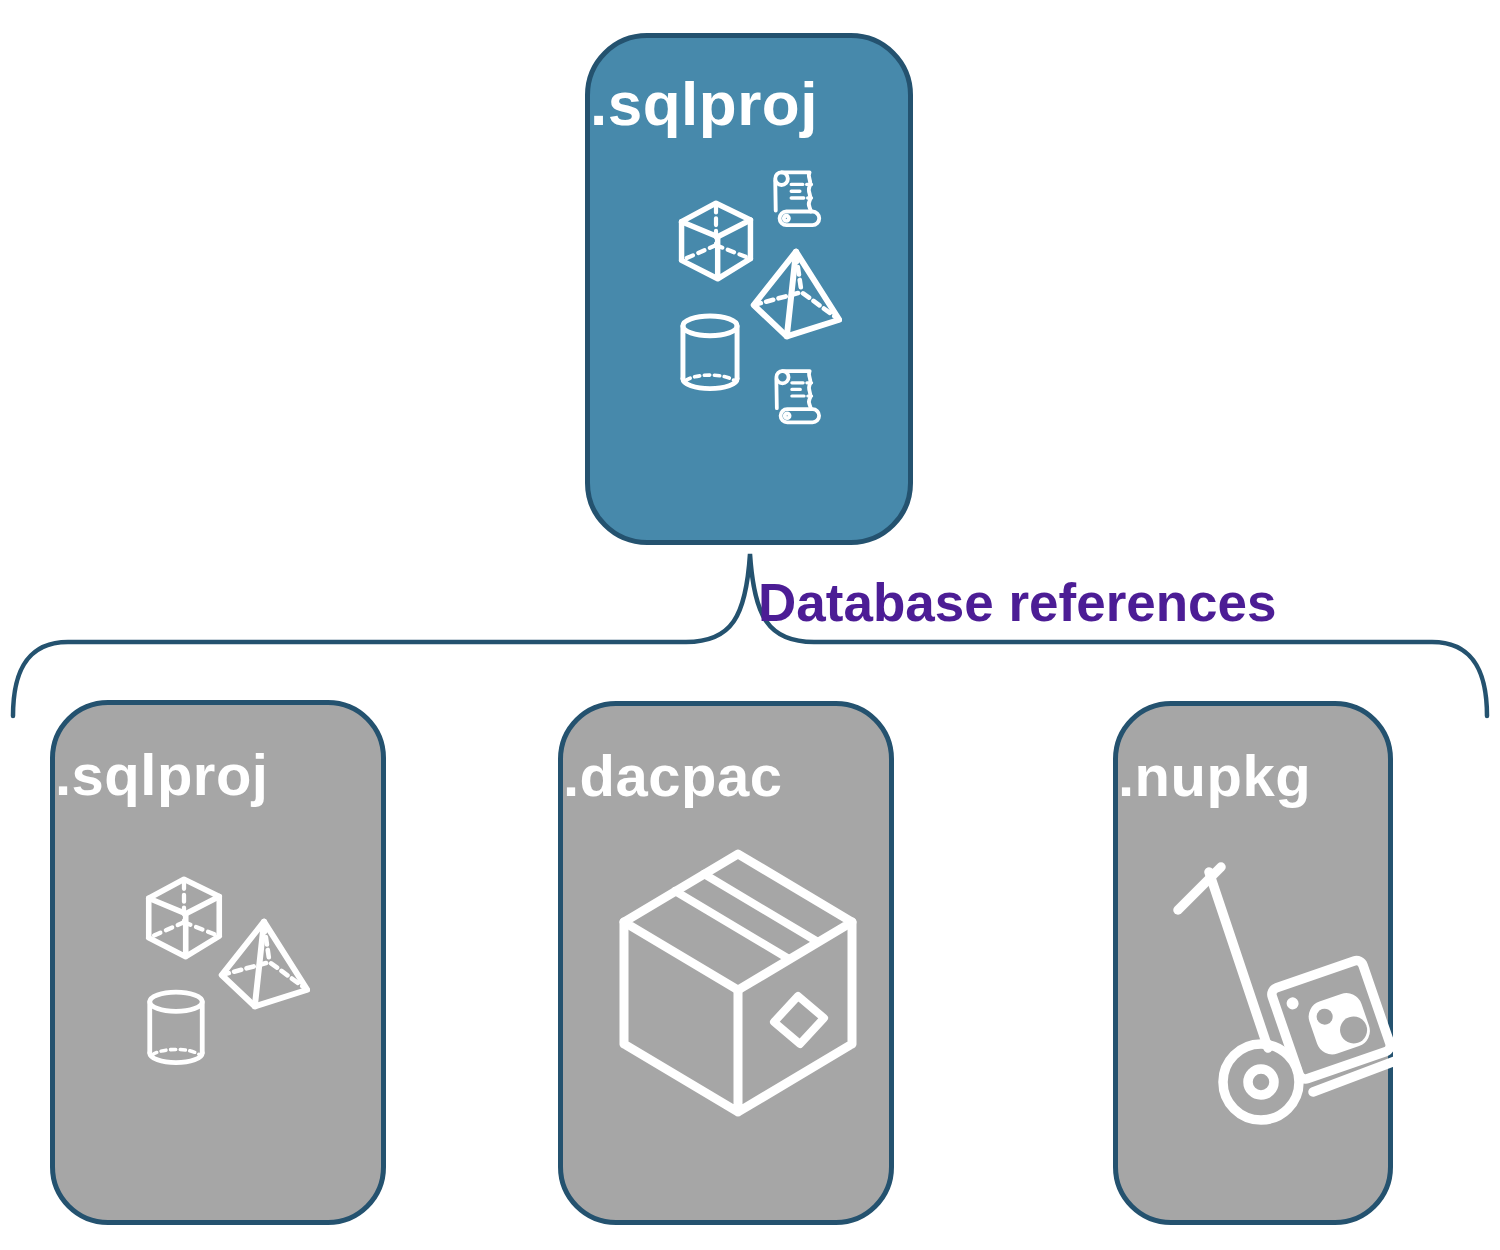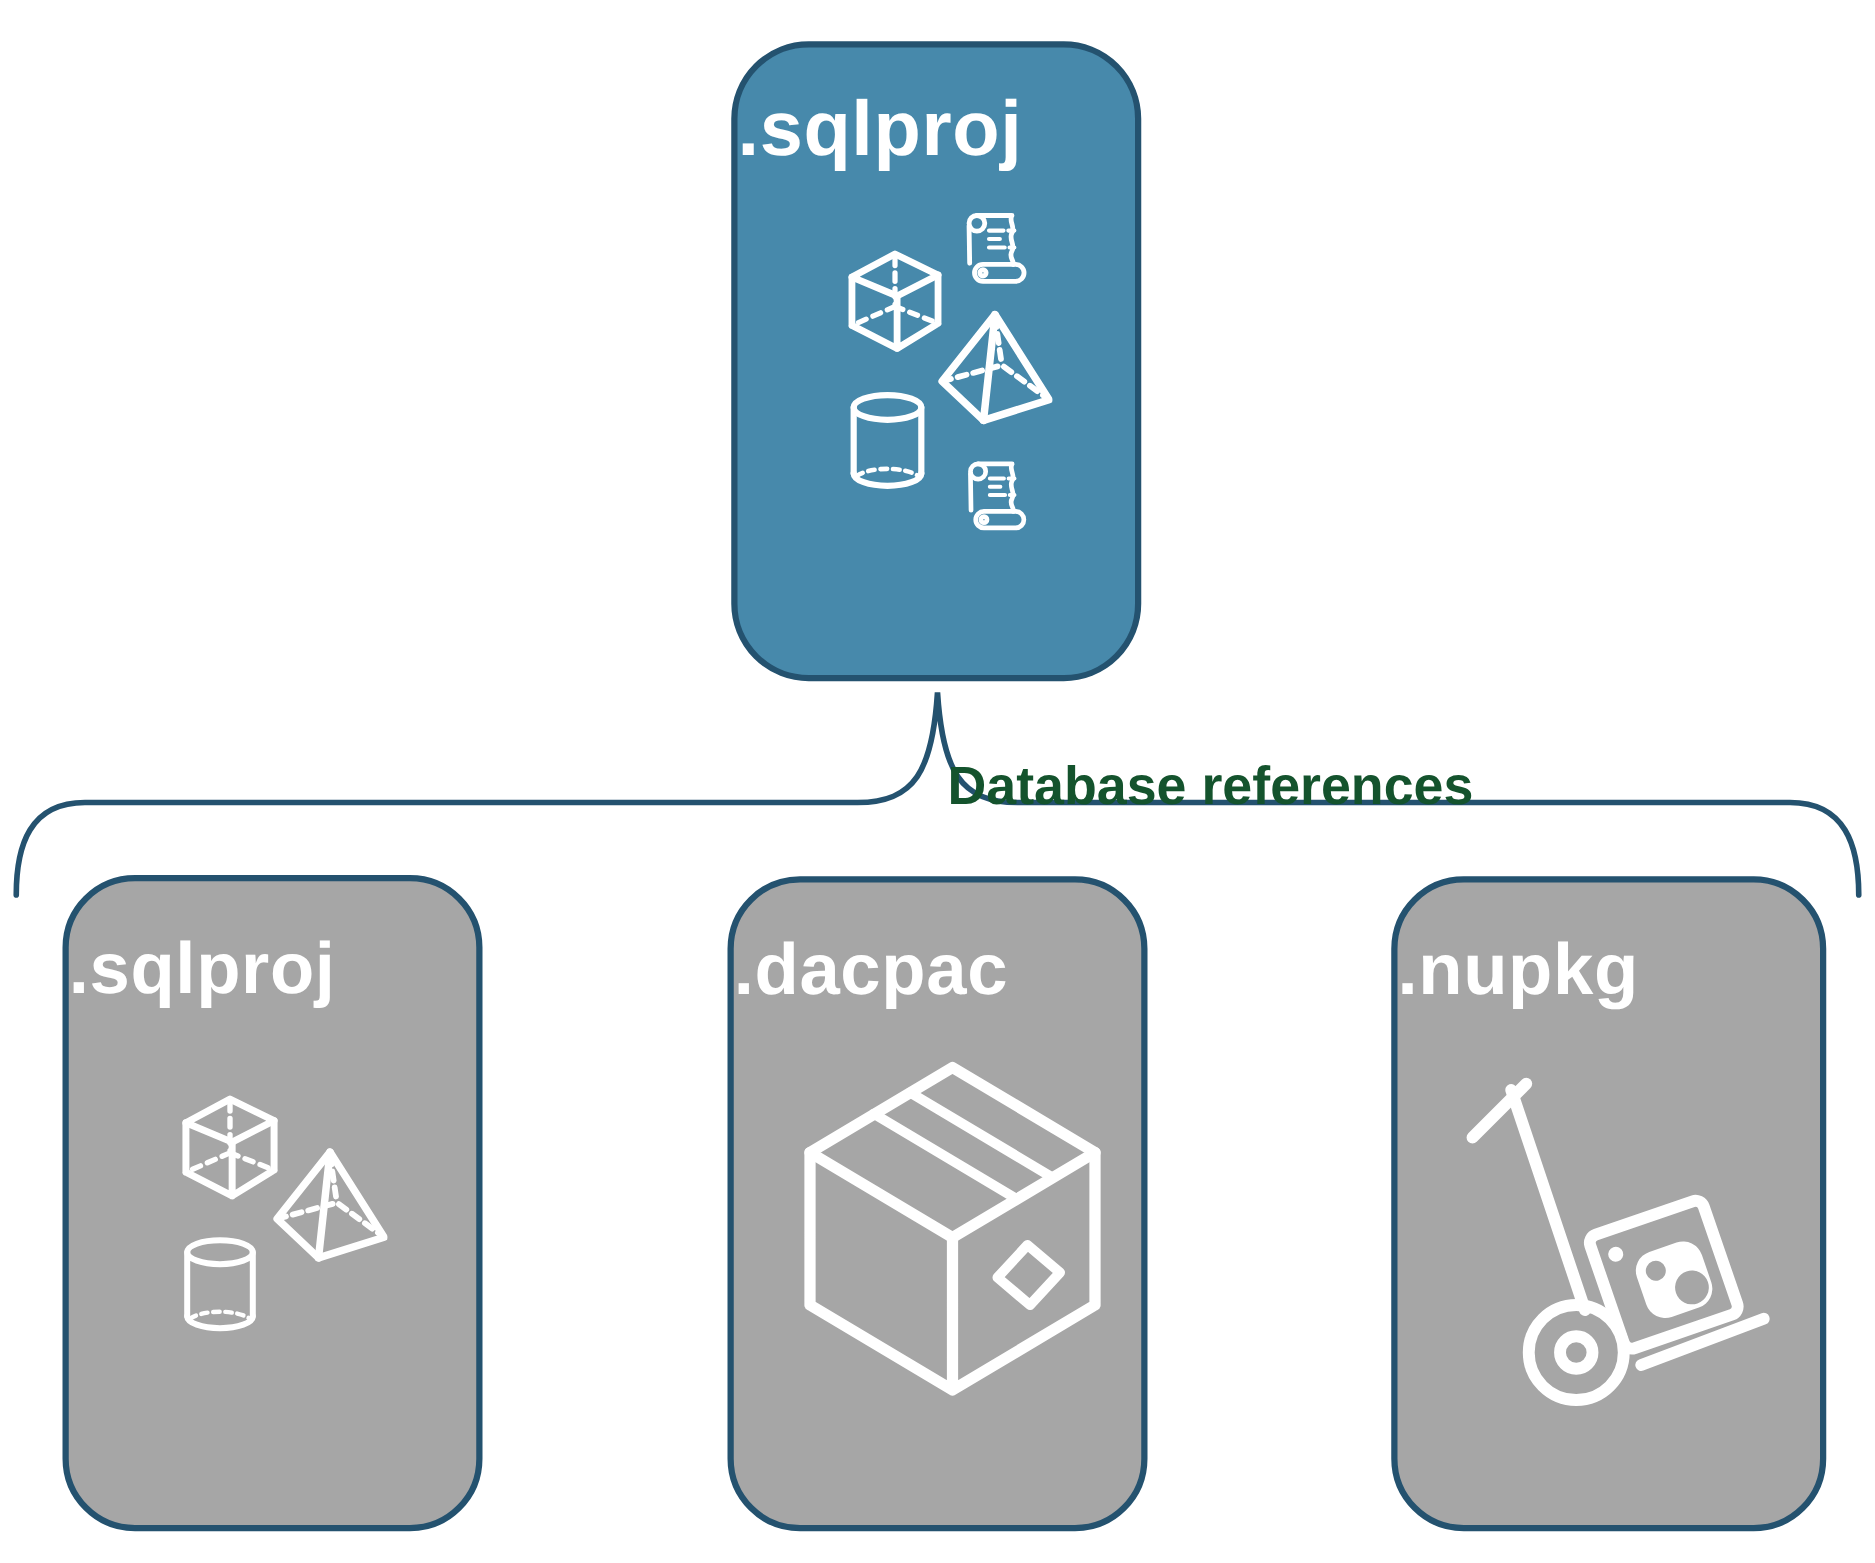--- a/index.html
+++ b/index.html
@@ -16,23 +16,22 @@
   .card-title {
     text-align:left; color:#ffffff; font-weight:700;
     letter-spacing:0.5px; line-height:1.1;
   }
   .card.blue .card-title { font-size:62px; margin-top:32px; }
   .card.gray .card-title { font-size:58px; margin-top:38px; }
   .icon { position:absolute; display:block; }
   .brace { position:absolute; left:0; top:0; pointer-events:none; }
   .connector-label {
     position:absolute; left:758px; top:574px;
-    color:#14532d; font-weight:700; font-size:43px; line-height:1.1;
+    color:#4c1d95; font-weight:700; font-size:53px; line-height:1.1;
     white-space:nowrap;
-    margin-top:32px;
   }
   .defs { position:absolute; width:0; height:0; overflow:hidden; }
 </style>
 </head>
 <body>
 
 <svg class="defs" aria-hidden="true">
   <defs>
     <symbol id="sym-cube" viewBox="0 0 100 100">
       <g fill="none" stroke="#fff" stroke-width="6.5" stroke-linejoin="round" stroke-linecap="round">
@@ -127,27 +126,27 @@
         <use href="#sym-cube"></use>
       </svg>
     <svg class="icon" style="left:160px; top:213px;" width="98" height="92" viewBox="0 0 100 100">
         <use href="#sym-pyramid"></use>
       </svg>
     <svg class="icon" style="left:89px; top:283px;" width="64" height="80" viewBox="0 0 100 124">
         <use href="#sym-cylinder"></use>
       </svg>
   </div>
 
-  <div class="card gray" style="left:582px; top:701px; width:336px; height:524px;">
+  <div class="card gray" style="left:558px; top:701px; width:336px; height:524px;">
     <div class="card-title">.dacpac</div>
     <svg class="icon" style="left:55px; top:142px;" width="240" height="280" viewBox="0 0 240 280">
         <use href="#sym-package"></use>
       </svg>
   </div>
 
-  <div class="card gray" style="left:1113px; top:701px; width:348px; height:524px;">
+  <div class="card gray" style="left:1113px; top:701px; width:280px; height:524px;">
     <div class="card-title">.nupkg</div>
     <svg class="icon" style="left:47px; top:154px;" width="260" height="270" viewBox="0 0 260 270">
         <use href="#sym-handtruck"></use>
       </svg>
   </div>
 
 </div>
 
 </body></html>

